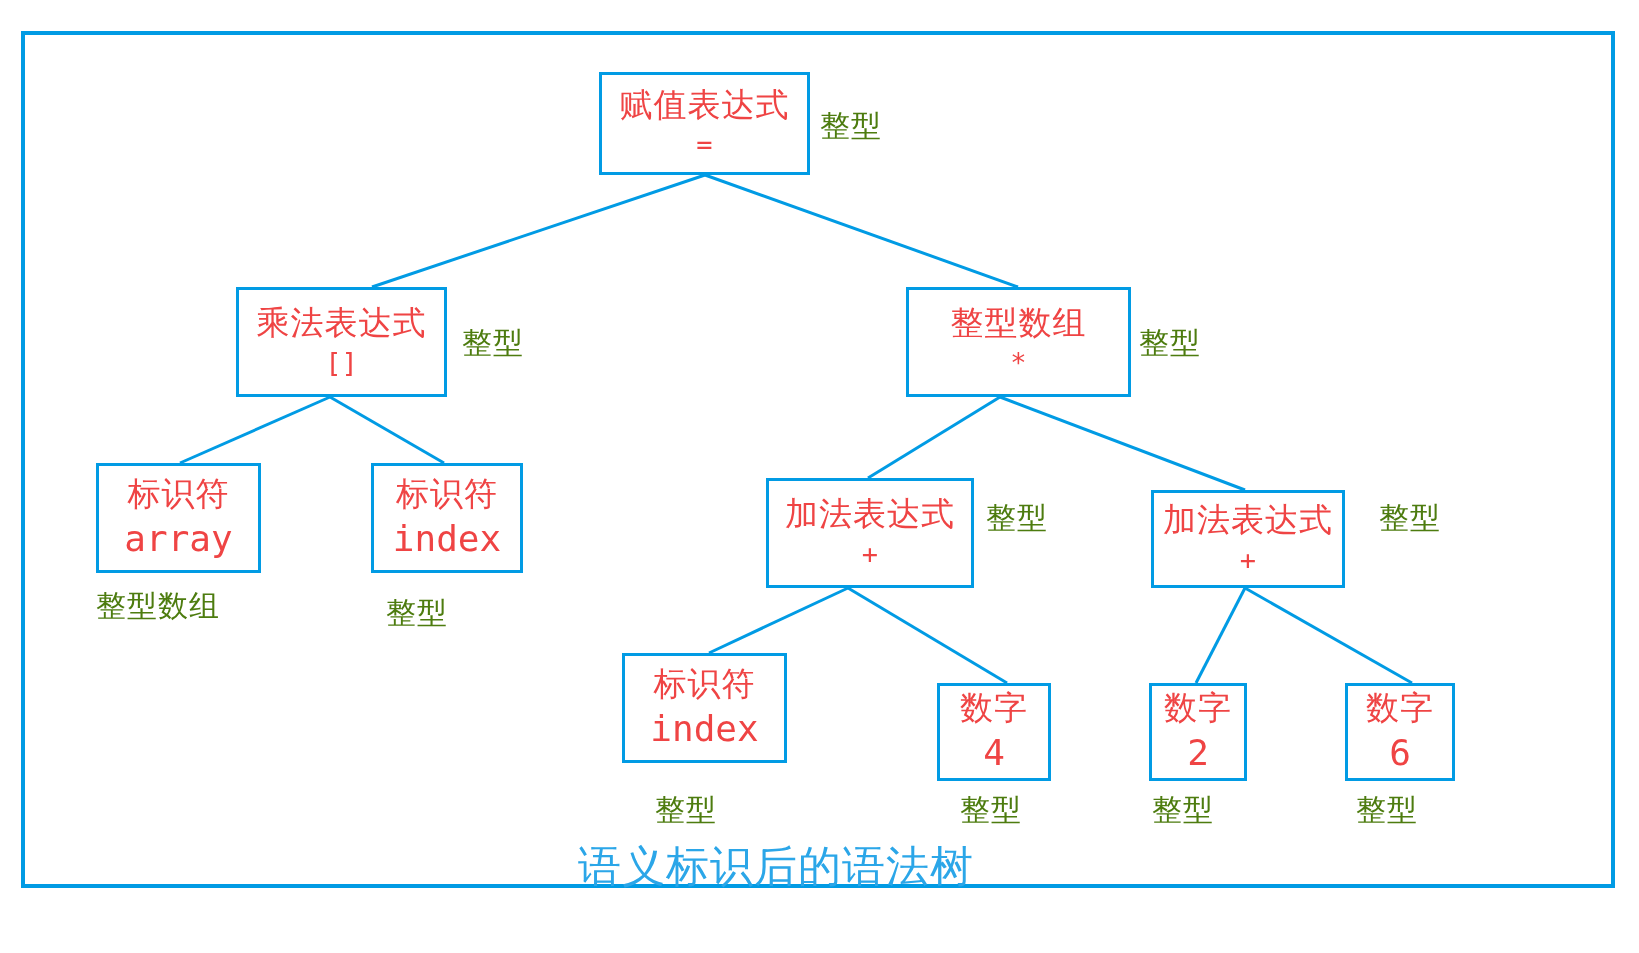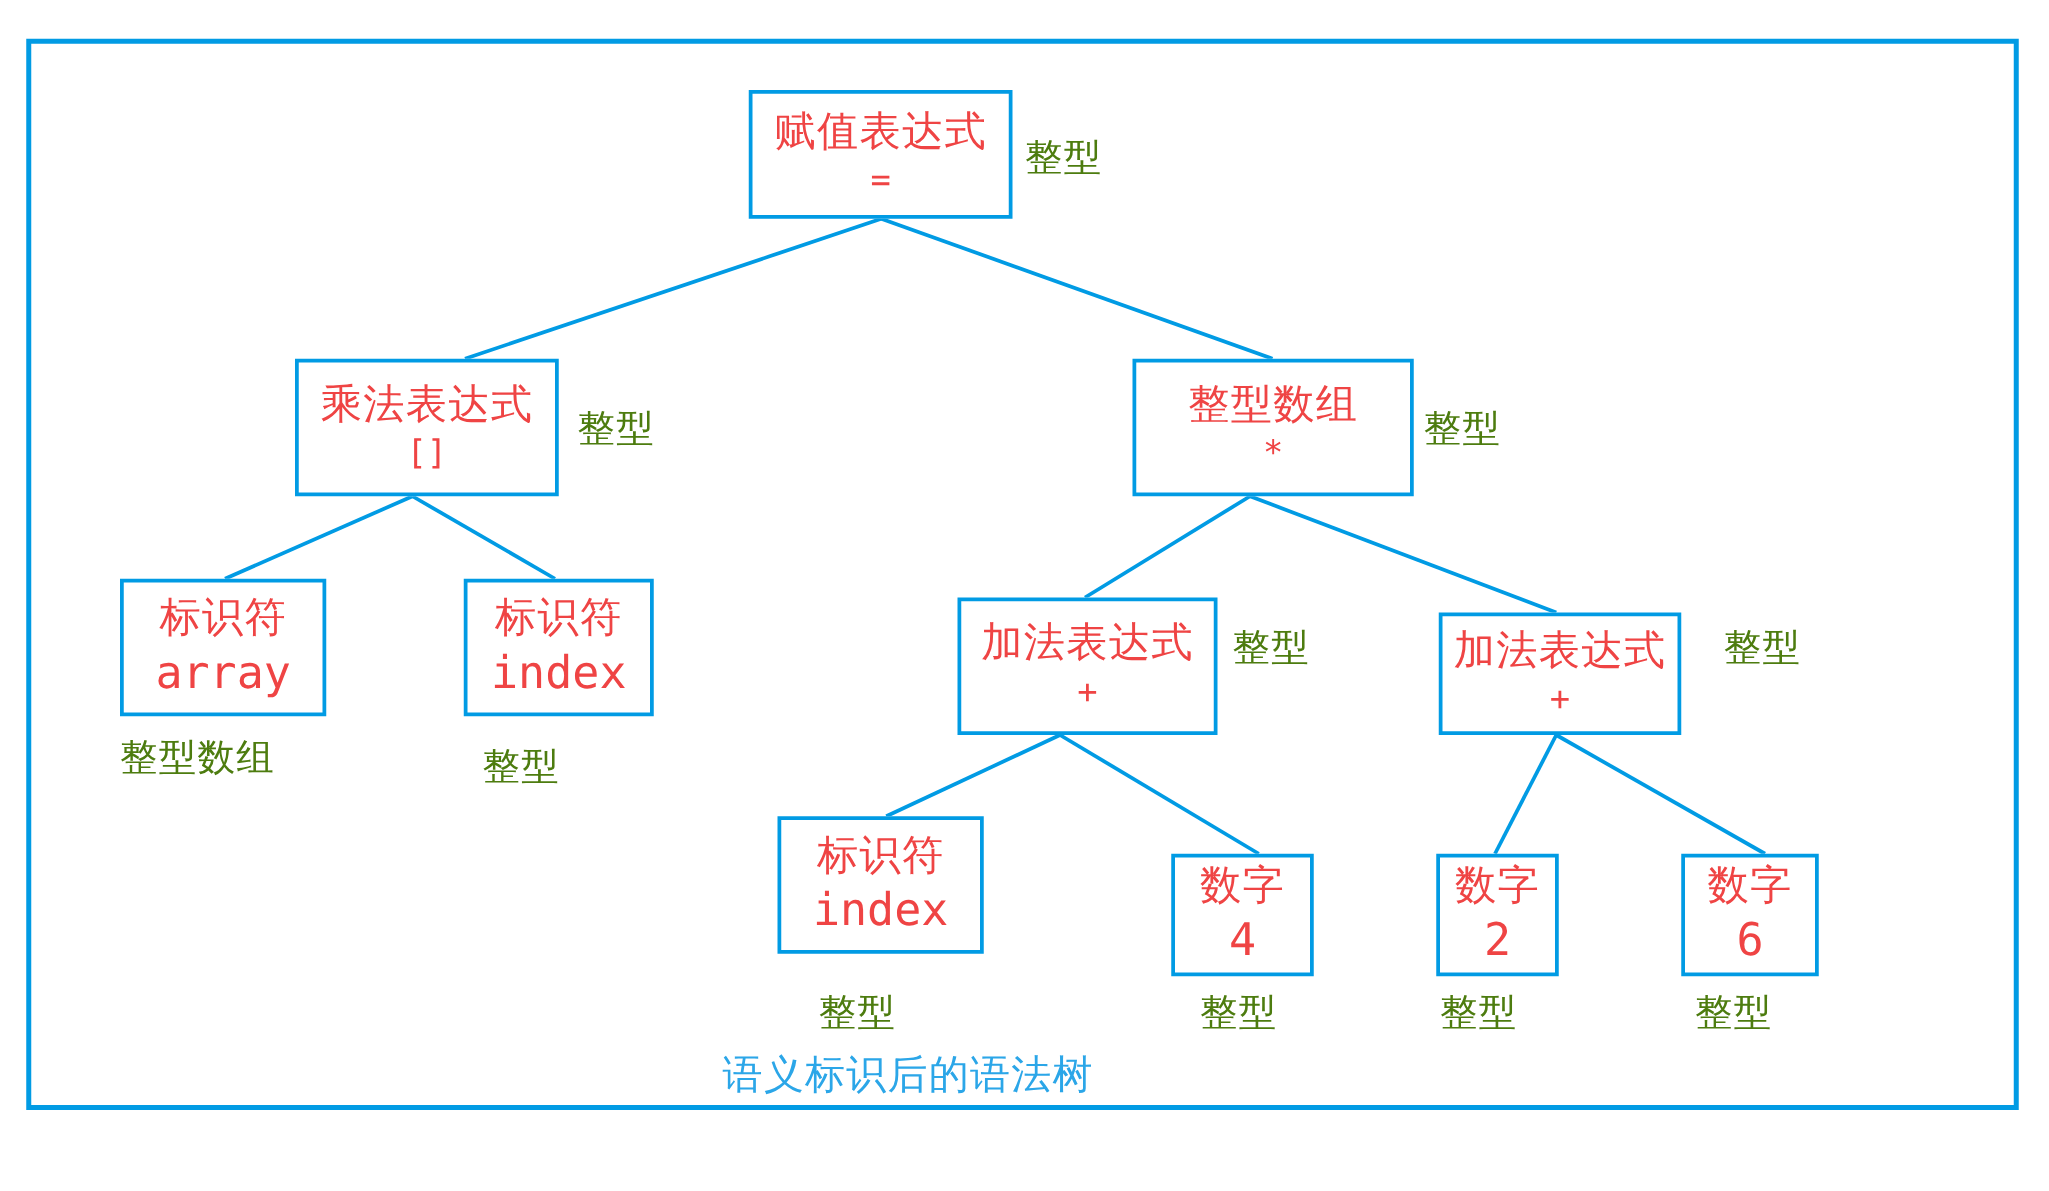--- a/index.html
+++ b/index.html
@@ -67,21 +67,21 @@
     color: #4d7c0f;
     font-family: "DejaVu Serif", "Liberation Serif", serif;
     font-size: 30px;
     white-space: nowrap;
     letter-spacing: 1px;
   }
   #caption {
     position: absolute;
     color: #2BA6E8;
     font-family: "DejaVu Serif", "Liberation Serif", serif;
-    font-size: 32px;
+    font-size: 43px;
     white-space: nowrap;
     letter-spacing: 1px;
   }
 </style>
 </head>
 <body>
 
 <div id="canvas">
   <div id="frame"></div>
   <svg id="edges" viewBox="0 0 1639 953" xmlns="http://www.w3.org/2000/svg">

